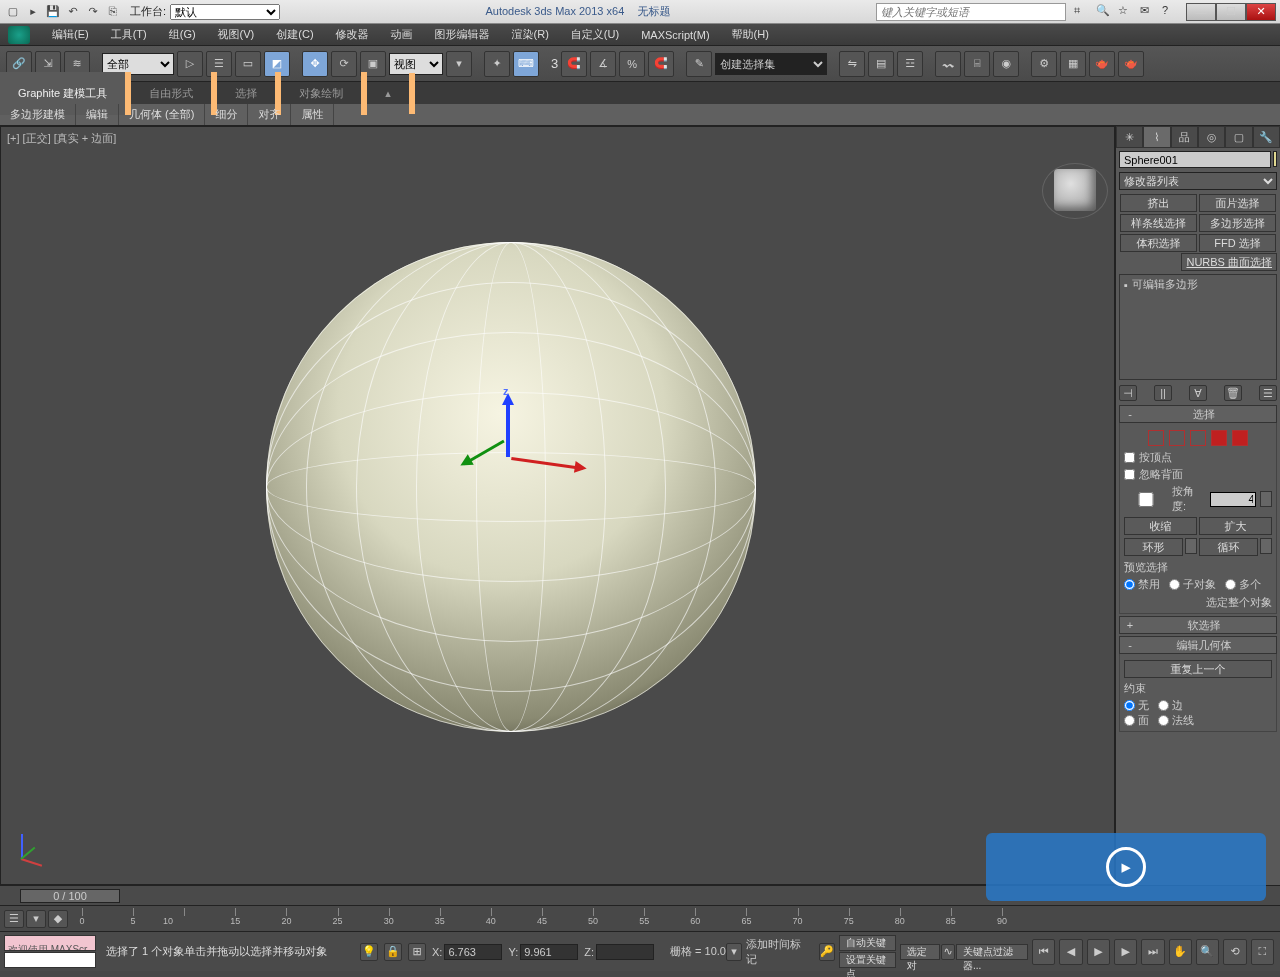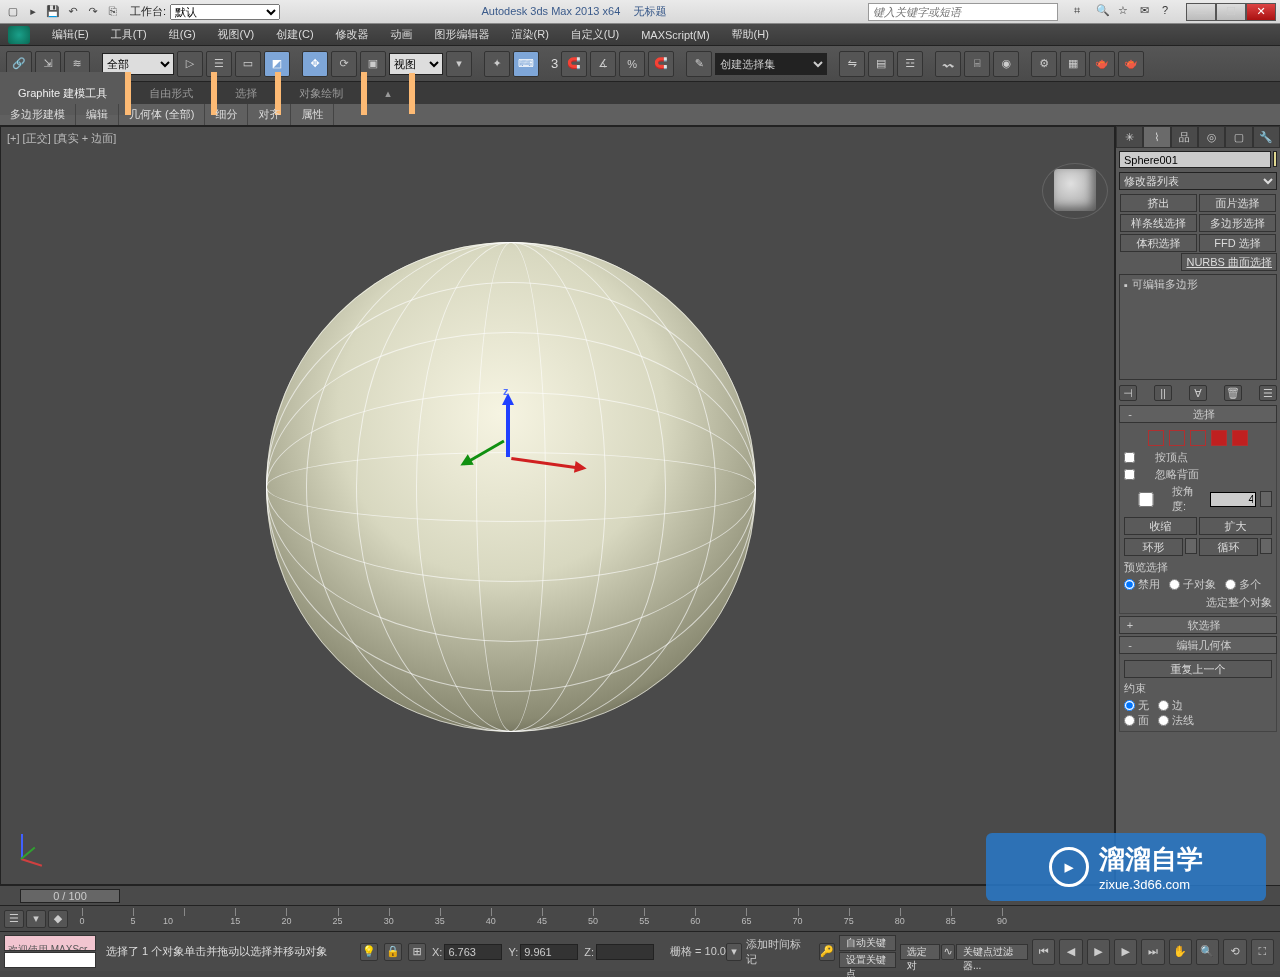--- a/index.html
+++ b/index.html
@@ -3,21 +3,21 @@
 <meta charset="utf-8">
 <style>
 * { margin: 0; padding: 0; box-sizing: border-box; font-family: "Microsoft YaHei", sans-serif; font-size: 11px; }
 body { background: #474747; color: #ccc; width: 1280px; height: 977px; overflow: hidden; user-select: none; }
 .titlebar { height: 24px; background: linear-gradient(#eaeaea, #d8d8d8); display: flex; align-items: center; padding: 0 4px; border-bottom: 1px solid #888; }
 .titlebar .qat { display: flex; gap: 2px; margin-right: 8px; }
 .titlebar .qat span { width: 18px; height: 18px; display: inline-flex; align-items: center; justify-content: center; color: #444; }
 .workspace { display: flex; align-items: center; gap: 4px; color: #222; }
 .workspace select { font-size: 11px; width: 110px; }
 .apptitle { flex: 1; text-align: center; color: #3a5a8a; font-size: 12px; }
-.searchbox { width: 190px; height: 18px; background: #fff; border: 1px solid #999; color: #888; font-style: italic; padding: 0 4px; margin-right: 8px; }
+.searchbox { width: 190px; height: 18px; background: #fff; border: 1px solid #999; color: #888; font-style: italic; padding: 0 4px; }
 .help-icons { display: flex; gap: 6px; margin: 0 8px; }
 .help-icons span { width: 16px; height: 16px; color: #333; }
 .winbtns { display: flex; }
 .winbtns div { width: 30px; height: 18px; border: 1px solid #555; display: flex; align-items: center; justify-content: center; font-size: 11px; }
 .winbtn-min, .winbtn-max { background: linear-gradient(#ddd,#bbb); }
 .winbtn-close { background: linear-gradient(#d44,#a11); color: #fff; }
 .menubar { height: 22px; background: linear-gradient(#4a4a4a,#3a3a3a); display: flex; align-items: center; padding-left: 8px; gap: 2px; border-bottom: 1px solid #222; }
 .menubar .logo3ds { width: 22px; height: 18px; background: radial-gradient(circle,#1aa08a,#0a6a55); border-radius: 3px; margin-right: 10px; }
 .menubar span { color: #ddd; padding: 0 10px; cursor: default; }
 .toolbar { height: 36px; background: linear-gradient(#565656,#4a4a4a); display: flex; align-items: center; padding: 0 6px; gap: 3px; border-bottom: 1px solid #222; }
@@ -62,21 +62,21 @@
 .modstack { height: 106px; margin: 3px; background: #595959; border: 1px solid #333; padding: 2px 4px; }
 .modstack-item { display: flex; align-items: center; gap: 4px; }
 .modfooter { height: 20px; margin: 0 3px; display: flex; gap: 3px; align-items: center; justify-content: space-between; }
 .rollout-hd { height: 18px; background: #606060; border: 1px solid #333; display: flex; align-items: center; padding: 0 4px; margin: 2px 3px 0; }
 .rollout-hd .pm { width: 12px; text-align: center; }
 .rollout-hd .title { flex: 1; text-align: center; }
 .rollout { margin: 0 3px; padding: 3px 4px; background: #595959; border: 1px solid #444; border-top: none; }
 .so-icons { display: flex; gap: 5px; justify-content: center; margin: 4px 0; }
 .so { width: 16px; height: 16px; border: 1px solid #b03030; background: #5a5a5a; }
 .so.poly { background: #c02020; }
-.chk { display: flex; align-items: center; gap: 20px; margin: 2px 0; }
+.chk { display: flex; align-items: center; gap: 4px; margin: 2px 0; }
 .chk input { width: 11px; height: 11px; }
 .spin { display: flex; align-items: center; gap: 4px; margin: 2px 0; }
 .spin input { width: 46px; height: 15px; background: #ccc; border: 1px solid #000000; font-size: 11px; text-align: right; padding-right: 2px; padding-left: 37px; }
 .spinbtns { width: 12px; height: 16px; background: #666; border: 1px solid #333; }
 .twobtns { display: flex; gap: 2px; margin-top: 3px; }
 .twobtns button { flex: 1; height: 18px; background: #5a5a5a; color: #ddd; border: 1px solid #333; font-size: 11px; }
 .radio { display: inline-flex; align-items: center; gap: 3px; margin-right: 6px; }
 .radio input { width: 11px; height: 11px; }
 .linkrow { text-align: right; margin-top: 3px; color: #ccc; }
 .timeslider-row { height: 20px; background: #4a4a4a; border-top: 1px solid #222; display: flex; align-items: center; padding: 0 20px; position: relative; }
@@ -461,17 +461,13 @@
     <div class="tbtn">⏭</div>
     <div class="tbtn">✋</div>
     <div class="tbtn">🔍</div>
     <div class="tbtn">⟲</div>
     <div class="tbtn">⛶</div>
   </div>
 </div>
 
 <div class="watermark">
   <span style="width:40px;height:40px;border:3px solid #fff;border-radius:50%;display:inline-flex;align-items:center;justify-content:center;">▶</span>
-  <div>
-    <div style="font-size:26px">溜溜自学</div>
-    <div style="font-size:13px;font-weight:normal">zixue.3d66.com</div>
-  </div>
 </div>
 
 </body></html>

